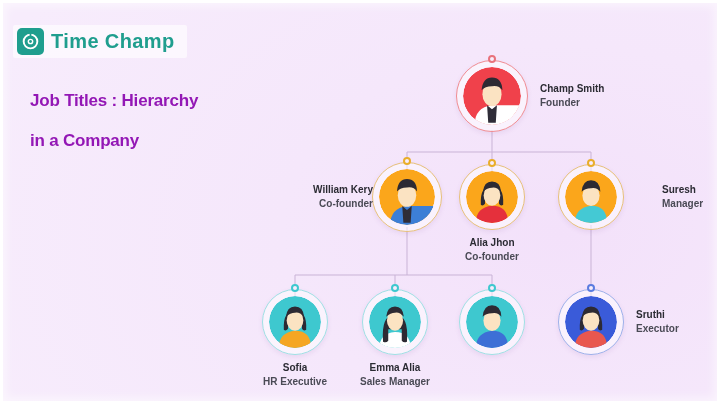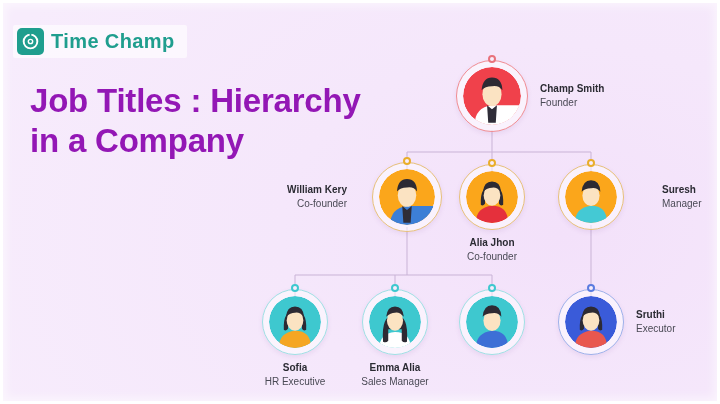--- a/index.html
+++ b/index.html
@@ -65,21 +65,21 @@
   }
 
   
   .headline {
     position: absolute;
     left: 27px;
     top: 78px;
     width: 350px;
   }
   .headline-line {
-    font-size: 33px;
+    font-size: 17px;
     line-height: 40px;
     font-weight: 700;
     color: #9317b5;
     letter-spacing: -0.2px;
     white-space: nowrap;
   }
 
   
   #chart {
     position: absolute;
@@ -123,21 +123,21 @@
     line-height: 1.35;
   }
   .label .nm {
     font-size: 10px;
     font-weight: 700;
     color: #2b2b33;
     display: block;
   }
   .label .rl {
     font-size: 10px;
-    font-weight: 400;
+    font-weight: 700;
     color: #4a4a55;
     display: block;
   }
   .label.right { text-align: left; }
   .label.left  { text-align: right; }
   .label.below { text-align: center; transform: translateX(-50%); }
   .pin {
     position: absolute;
     transform: translate(-50%, -50%);
     border-radius: 50%;
@@ -224,21 +224,21 @@
 
       <path d="M11.2 56 q0 -16.8 16.8 -19.040000000000003 h33.6 q16.8 0.04 16.8 19.040000000000003 z" fill="#3d7fd6"></path>
       <path d="M23.24 36.96 l4.760000000000001 3.9200000000000004 l4.760000000000001 -3.9200000000000004 l-1.12 16.8 h-7.28 z" fill="#2f2d38"></path>
       <ellipse cx="28" cy="26.32" rx="9.24" ry="11.479999999999999" fill="#fbe3c2"></ellipse>
       <path d="M17.92 22.400000000000002 q1.12 -12.32 10.08 -12.32 q9.520000000000001 0 10.08 12.32 q-3.36 -5.04 -10.08 -3.9200000000000004 q-6.72 -0.01 -10.08 3.9200000000000004 z" fill="#2d2a33"></path>
       </g>
     </svg></div>
         </div>
       </div>
       <div class="pin" style="width: 8px; height: 8px; left: 404px; top: 158px; border: 2px solid rgb(233, 174, 42);"></div>
-      <div class="label left" style="right: 376px; top: 180px;">
+      <div class="label left" style="right: 350px; top: 180px;">
         <span class="nm">William Kery</span>
         <span class="rl">Co-founder</span>
       </div>
       <div class="avatar-wrap" style="left: 489px; top: 194px; width: 66px; height: 66px;">
         <div class="ring-outer" style="width: 66px; height: 66px; border: 1px solid rgb(231, 192, 122); box-sizing: border-box;">
           <div class="ring-inner" style="width: 52px; height: 52px;"><svg width="52" height="52" viewBox="0 0 52 52">
       <defs>
                 <clipPath id="clip-alia-jhon">
                   <circle cx="26" cy="26" r="26"></circle>
                 </clipPath>

